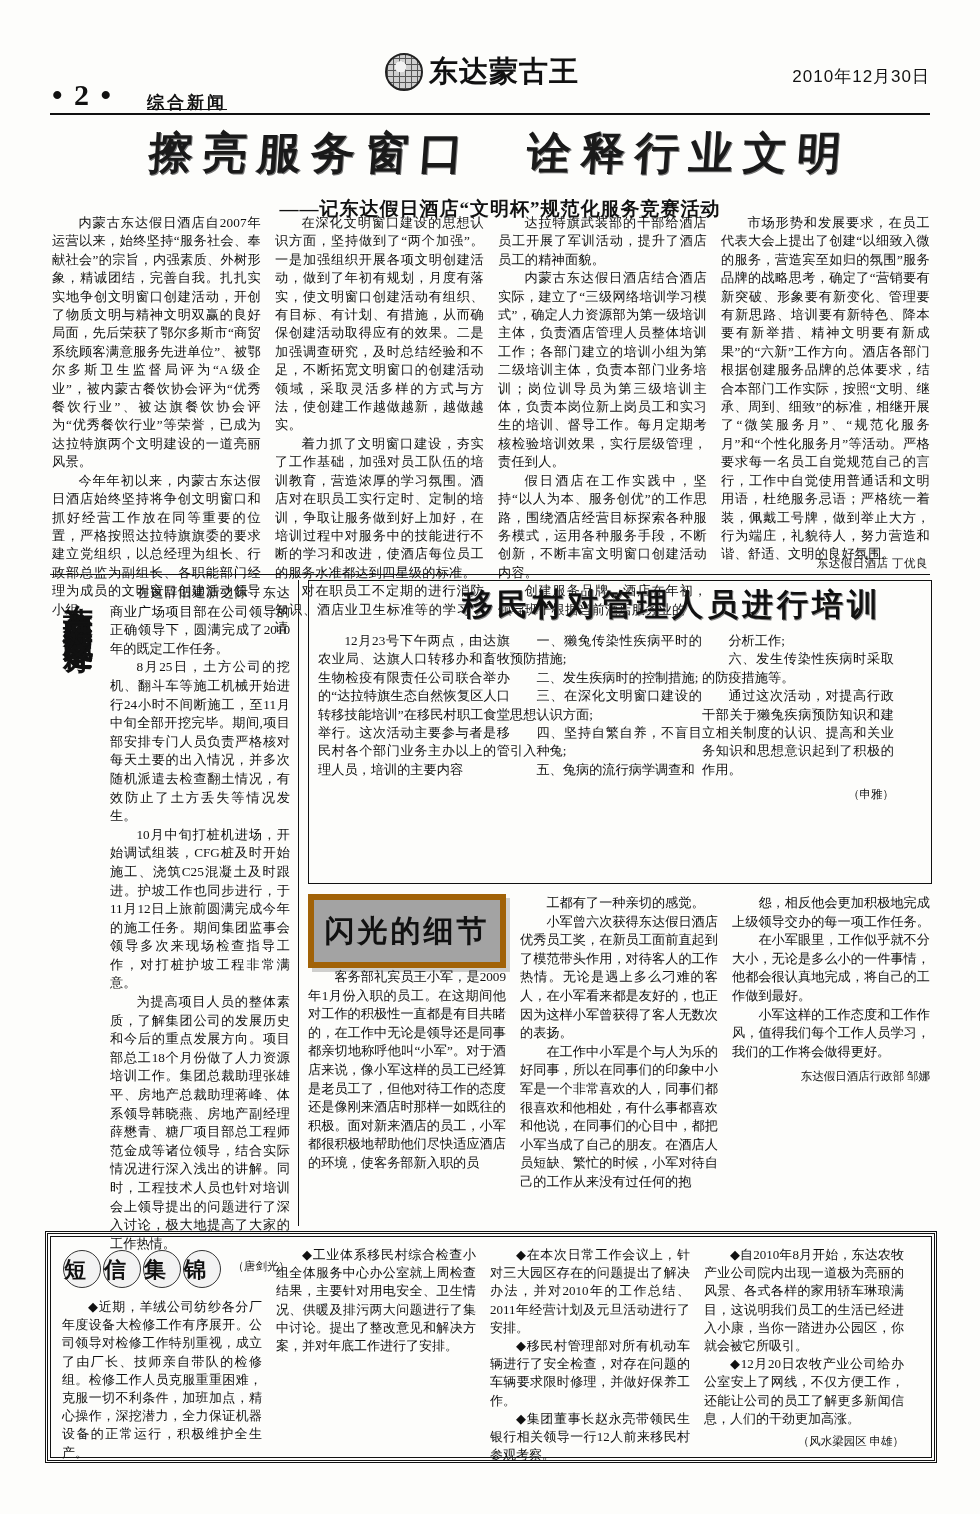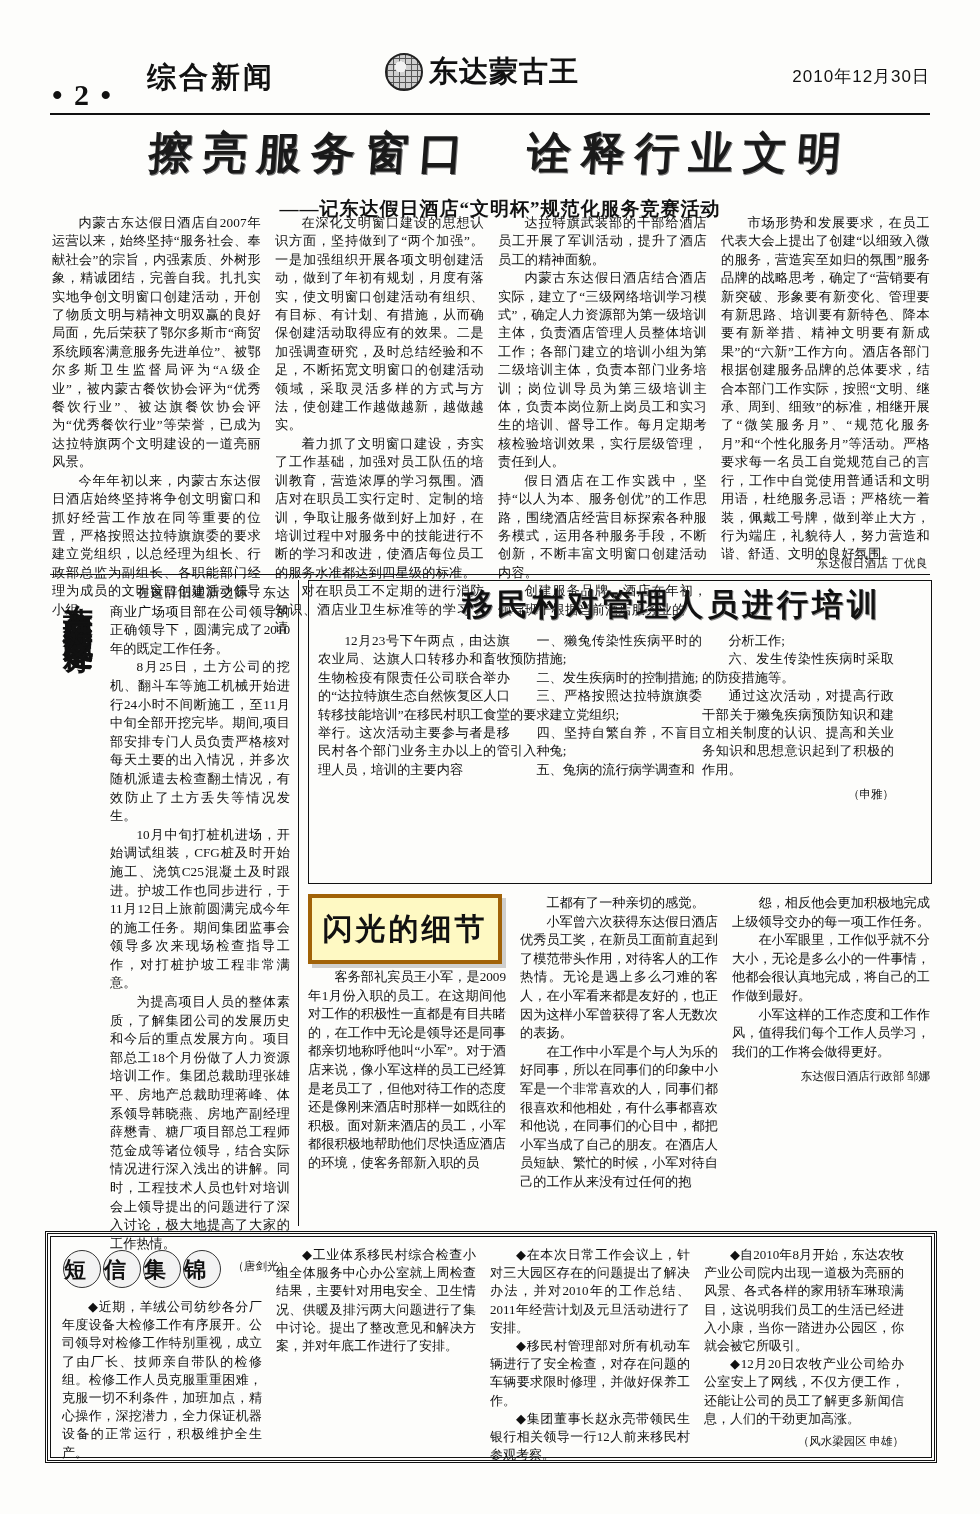--- a/index.html
+++ b/index.html
@@ -30,24 +30,25 @@
   }
   .page-num {
     font-size: 30px;
     font-weight: bold;
     letter-spacing: 2px;
     font-family: "Liberation Serif", serif;
     margin-right: 34px;
     padding-bottom: 2px;
   }
   .section-title {
-    font-size: 29px;
+    font-size: 17px;
     font-weight: bold;
     letter-spacing: 3px;
-    padding-bottom: 16px;
+    padding-bottom: 0;
+    text-decoration: underline;
   }
   .logo-wrap {
     position: absolute;
     left: 385px; top: 52px;
     display: flex;
     align-items: center;
   }
   .logo-globe {
     width: 34px; height: 34px;
     border-radius: 50%;
@@ -208,22 +209,22 @@
   
   .flash-area {
     position: absolute;
     left: 258px; top: 314px;
     width: 622px; height: 332px;
   }
   .flash-title {
     position: absolute;
     left: 0; top: 0;
     width: 186px; height: 62px;
-    background: #fef9c3;
-    border: 4px solid #a16207;
+    background: #a3a3a3;
+    border: 6px solid #a16207;
     box-shadow: 4px 4px 0 rgba(0,0,0,0.18);
     font-size: 30px;
     font-weight: bold;
     letter-spacing: 3px;
     text-align: center;
     line-height: 62px;
     font-family: "DejaVu Serif", serif;
   }
   .flash-cols {
     position: absolute;
@@ -360,21 +361,21 @@
 
     <div class="mig-box"></div>
     <div class="mig-title">移民村对管理人员进行培训</div>
     <div class="mig-cols">
       <div class="mcol">
         <p>12月23号下午两点，由达旗农业局、达旗人口转移办和畜牧生物检疫有限责任公司联合举办的“达拉特旗生态自然恢复区人口转移技能培训”在移民村职工食堂举行。这次活动主要参与者是移民村各个部门业务主办以上的管理人员，培训的主要内容</p>
       </div>
       <div class="mcol">
         <p>一、獭兔传染性疾病平时的预防措施;</p>
         <p>二、发生疾病时的控制措施;</p>
-        <p>三、严格按照达拉特旗旗委的要求建立党组织;</p>
+        <p>三、在深化文明窗口建设的思想认识方面;</p>
         <p>四、坚持自繁自养，不盲目引入种兔;</p>
         <p>五、兔病的流行病学调查和</p>
       </div>
       <div class="mcol">
         <p>分析工作;</p>
         <p>六、发生传染性疾病时采取的防疫措施等。</p>
         <p>通过这次活动，对提高行政干部关于獭兔疾病预防知识和建立相关制度的认识、提高和关业务知识和思想意识起到了积极的作用。</p>
         <p class="mig-sign">（申雅）</p>
       </div>
     </div>

